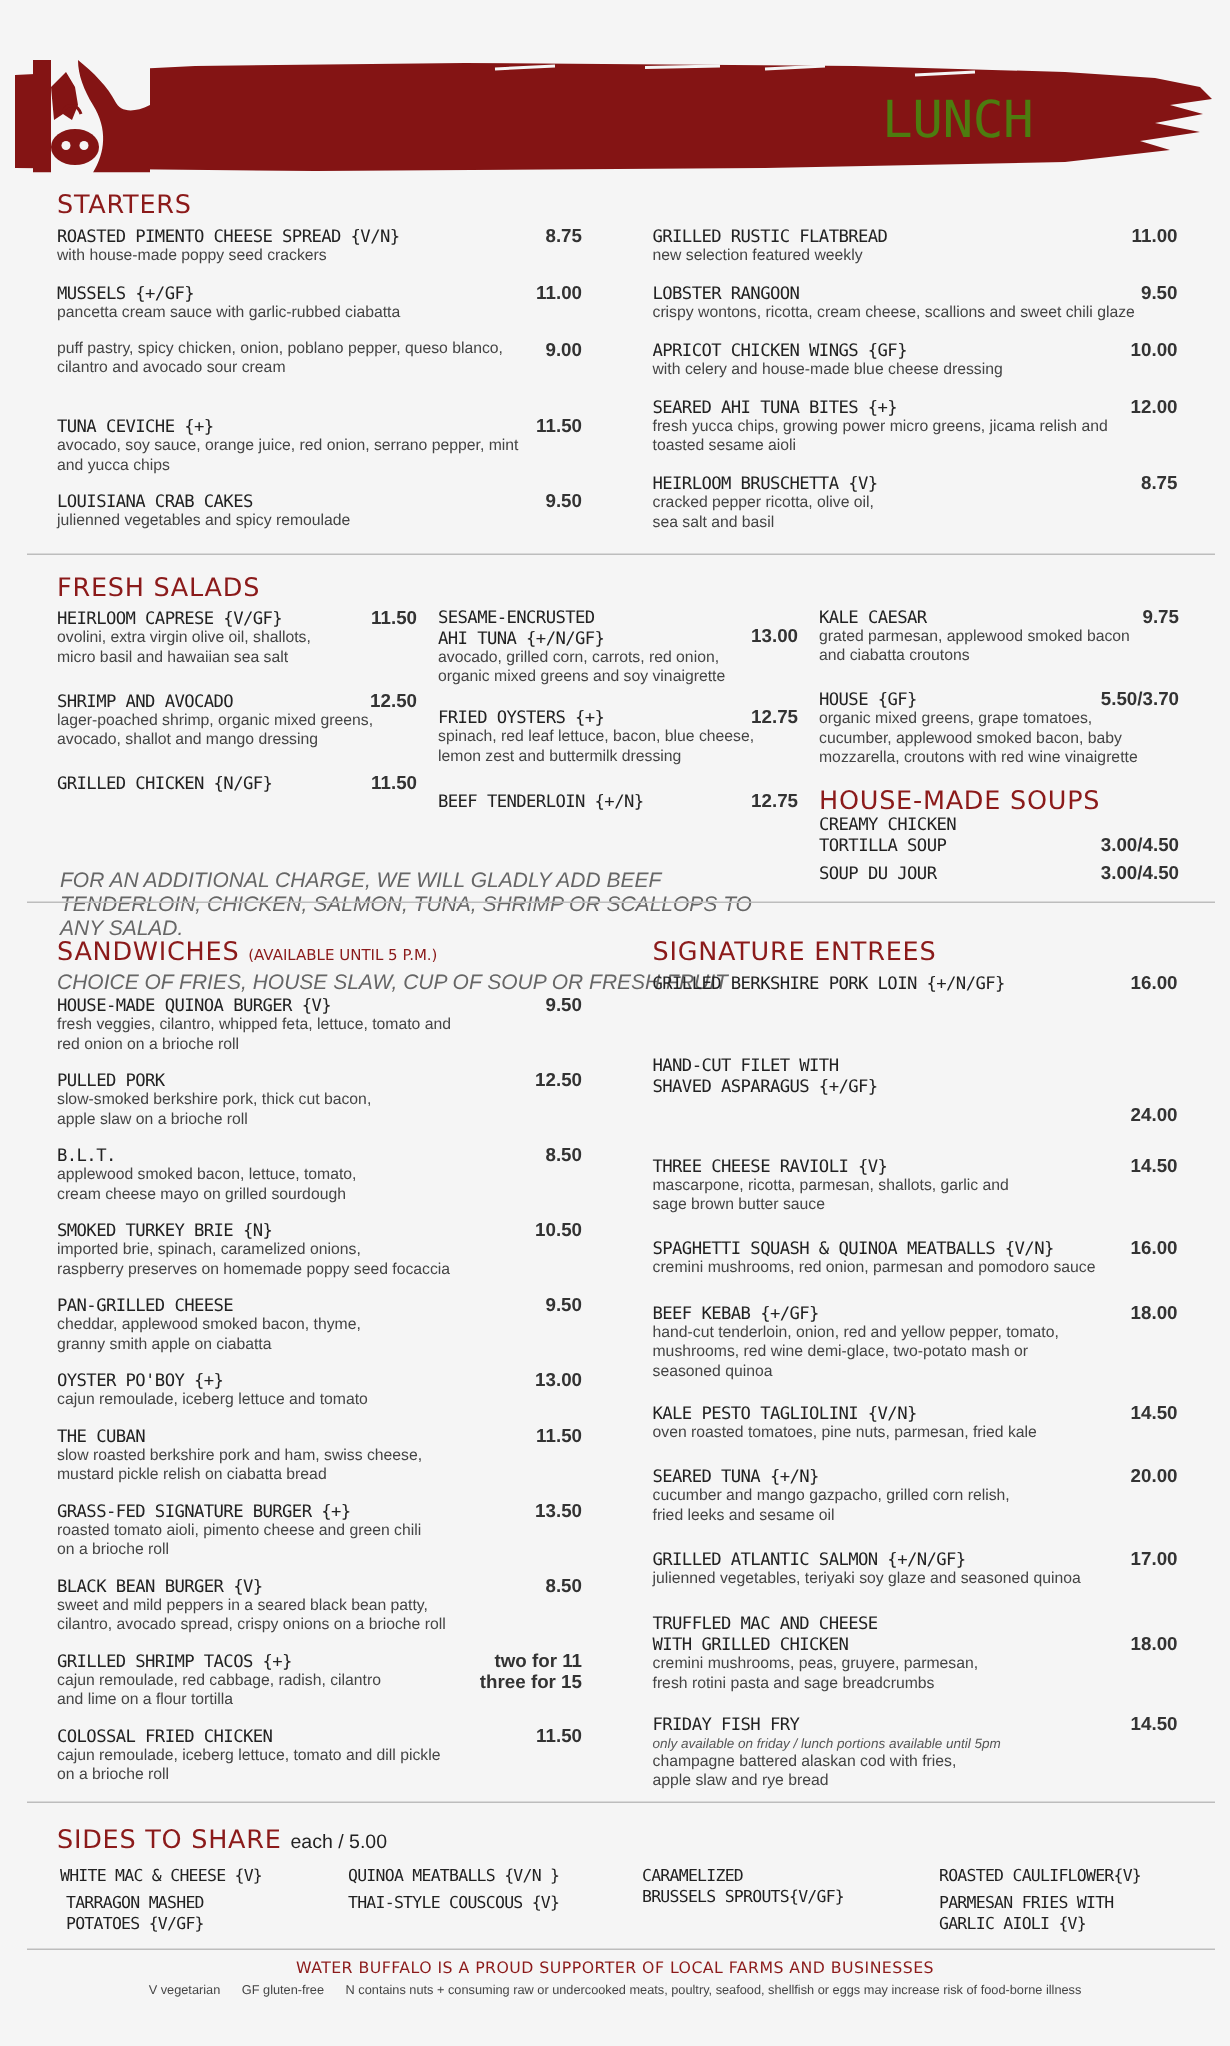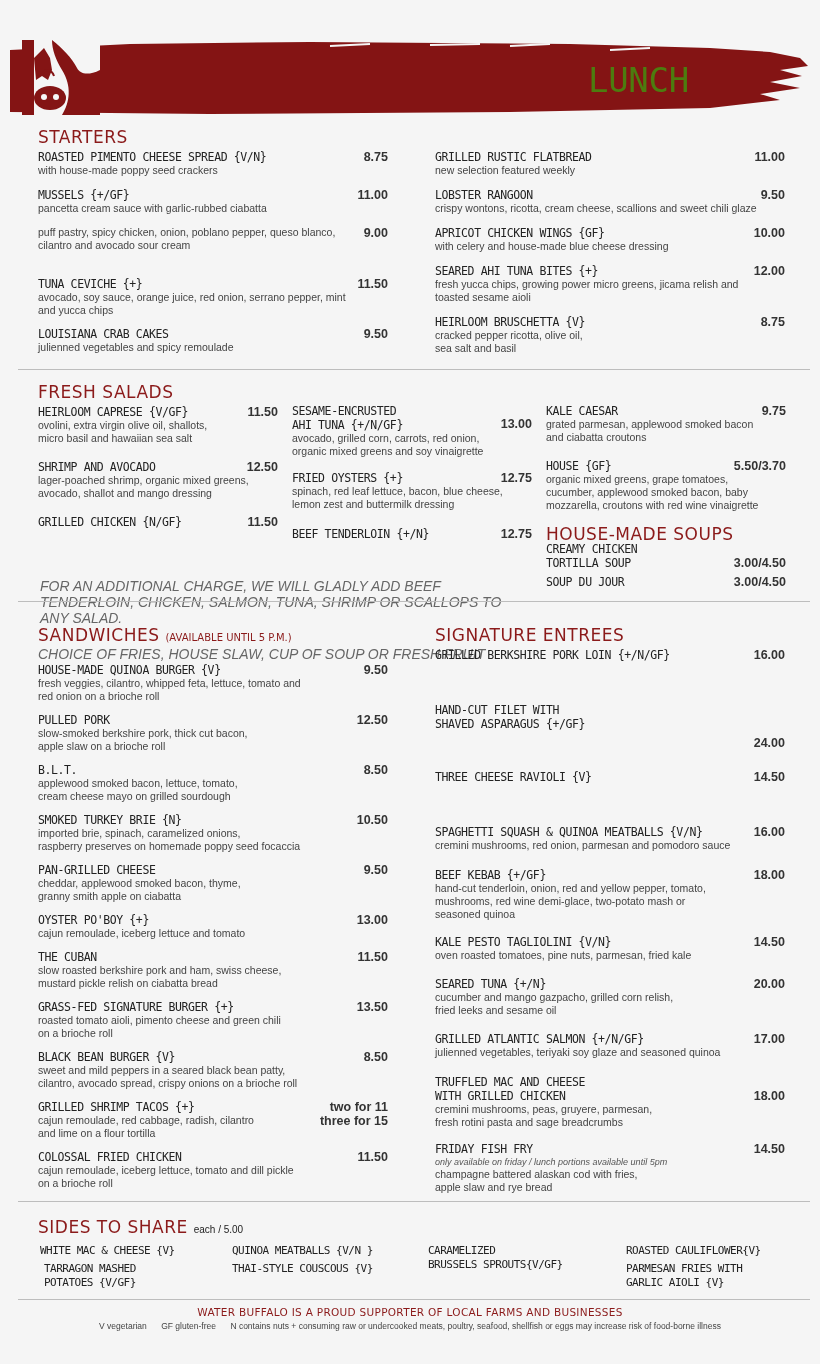--- a/index.html
+++ b/index.html
@@ -51,21 +51,21 @@
   }
   .item .desc {
     font-size: 10.5px; color: #444; line-height: 13px; white-space: pre-line;
   }
   .item .subnote { font-size: 9px; font-style: italic; color: #555; line-height: 12px; }
   .divider { position: absolute; left: 18px; width: 792px; height: 1px; background: #bdbdbd; }
   .side {
     position: absolute; font-family: "DejaVu Sans Mono", monospace; text-transform: uppercase;
     font-size: 11px; letter-spacing: -0.5px; color: #222; line-height: 14px; white-space: pre-line;
   }
-  .each { font-family: "Liberation Sans", sans-serif; font-size: 10px; color: #222; text-transform: none; letter-spacing: 0; }
+  .each { font-family: "Liberation Sans", sans-serif; font-size: 13px; color: #222; text-transform: none; letter-spacing: 0; }
   .footer-title {
     position: absolute; left: 0; width: 820px; top: 1306px; text-align: center;
     font-family: "DejaVu Sans", sans-serif; text-transform: uppercase;
     color: #8b1a1a; font-size: 10.5px; letter-spacing: 0.3px;
   }
   .legend {
     position: absolute; left: 0; width: 820px; top: 1321px; text-align: center;
     font-size: 8.5px; color: #444;
   }
   .legend span { margin: 0 6px; }
@@ -298,20 +298,22 @@
   <div class="name">Grilled Berkshire Pork Loin {+/N/GF}</div>
 </div>
 <div class="item" style="left:435px;top:703px;width:350px;">
   <div class="price" style="top:13px;margin-top:20px;">24.00</div>
   <div class="name">Hand-Cut Filet with
 Shaved Asparagus {+/GF}</div>
 </div>
 <div class="item" style="left:435px;top:770px;width:350px;">
   <div class="price">14.50</div>
   <div class="name">Three Cheese Ravioli {V}</div>
+  <div class="desc">mascarpone, ricotta, parmesan, shallots, garlic and
+sage brown butter sauce</div>
 </div>
 <div class="item" style="left:435px;top:825px;width:350px;">
   <div class="price">16.00</div>
   <div class="name">Spaghetti Squash &amp; Quinoa Meatballs {V/N}</div>
   <div class="desc">cremini mushrooms, red onion, parmesan and pomodoro sauce</div>
 </div>
 <div class="item" style="left:435px;top:868px;width:350px;">
   <div class="price">18.00</div>
   <div class="name">Beef Kebab {+/GF}</div>
   <div class="desc">hand-cut tenderloin, onion, red and yellow pepper, tomato,

